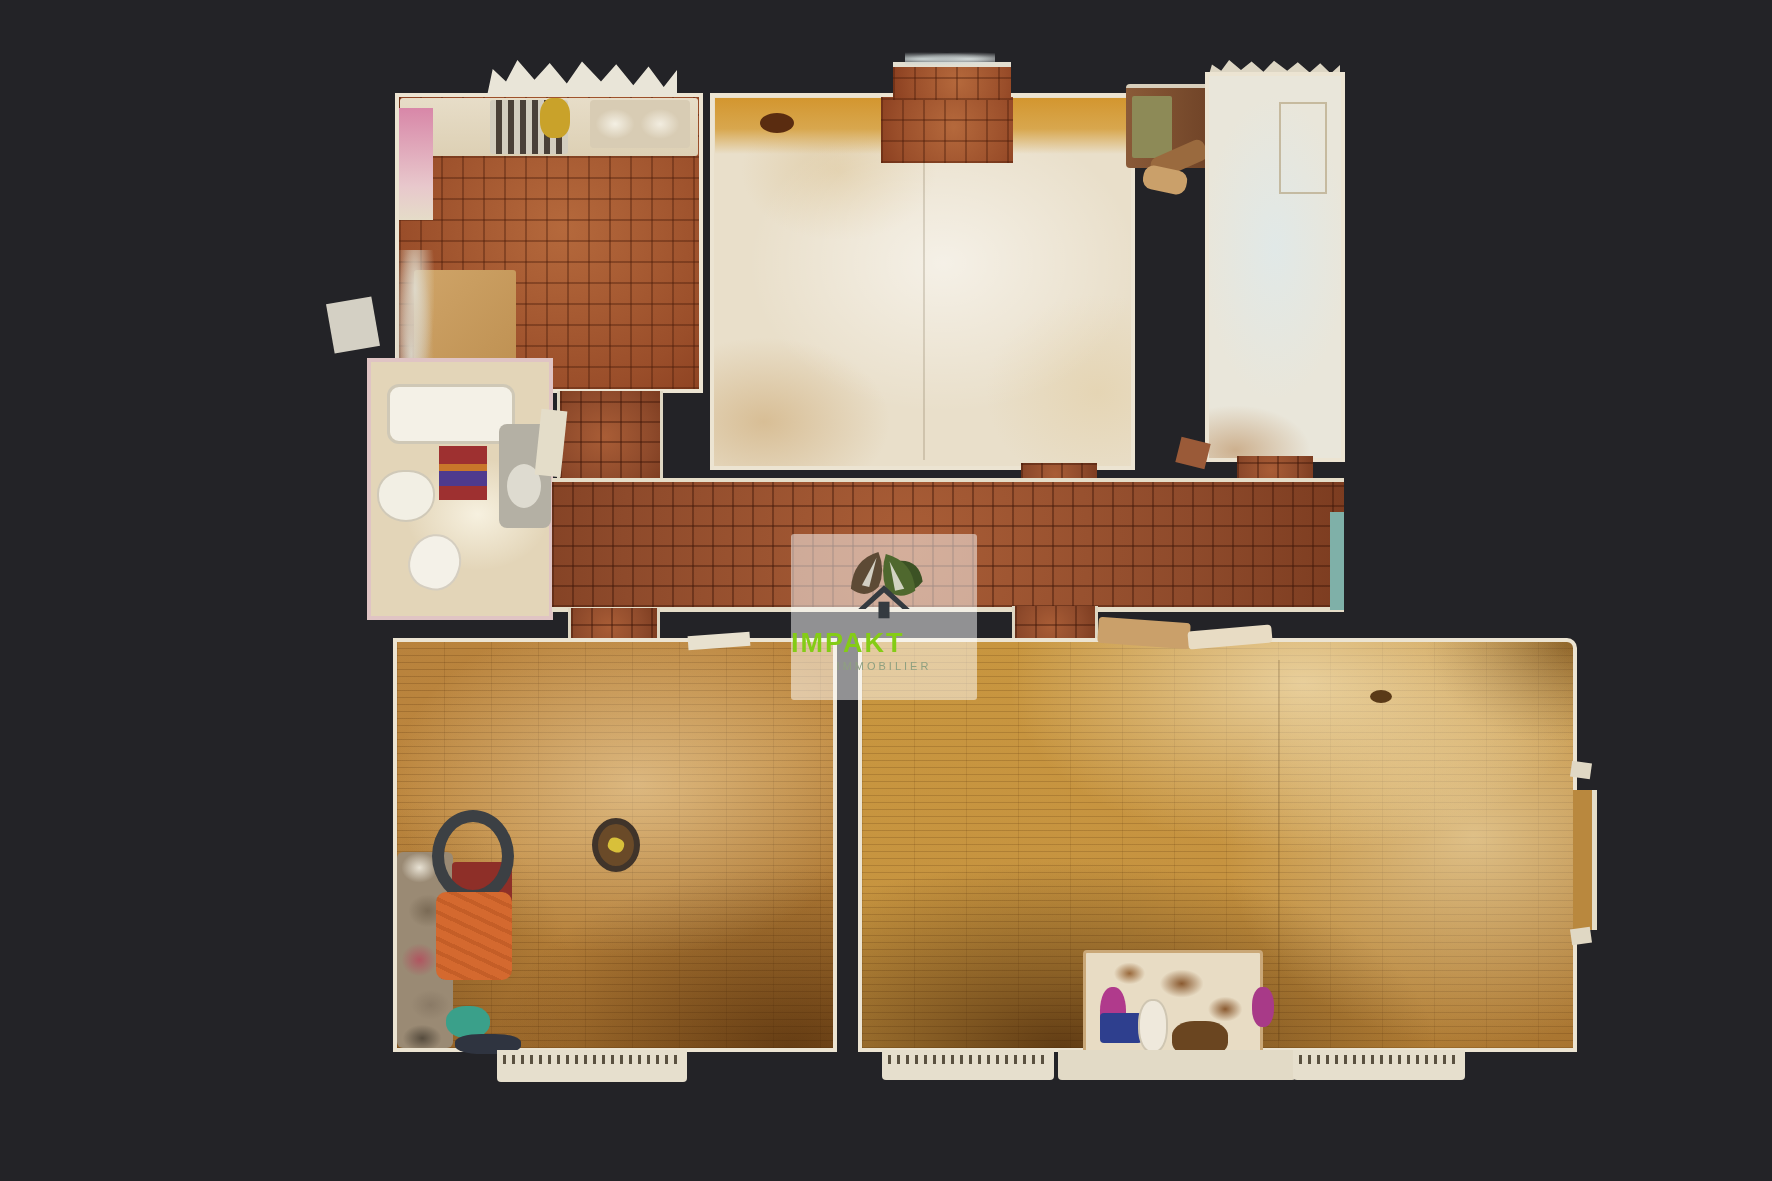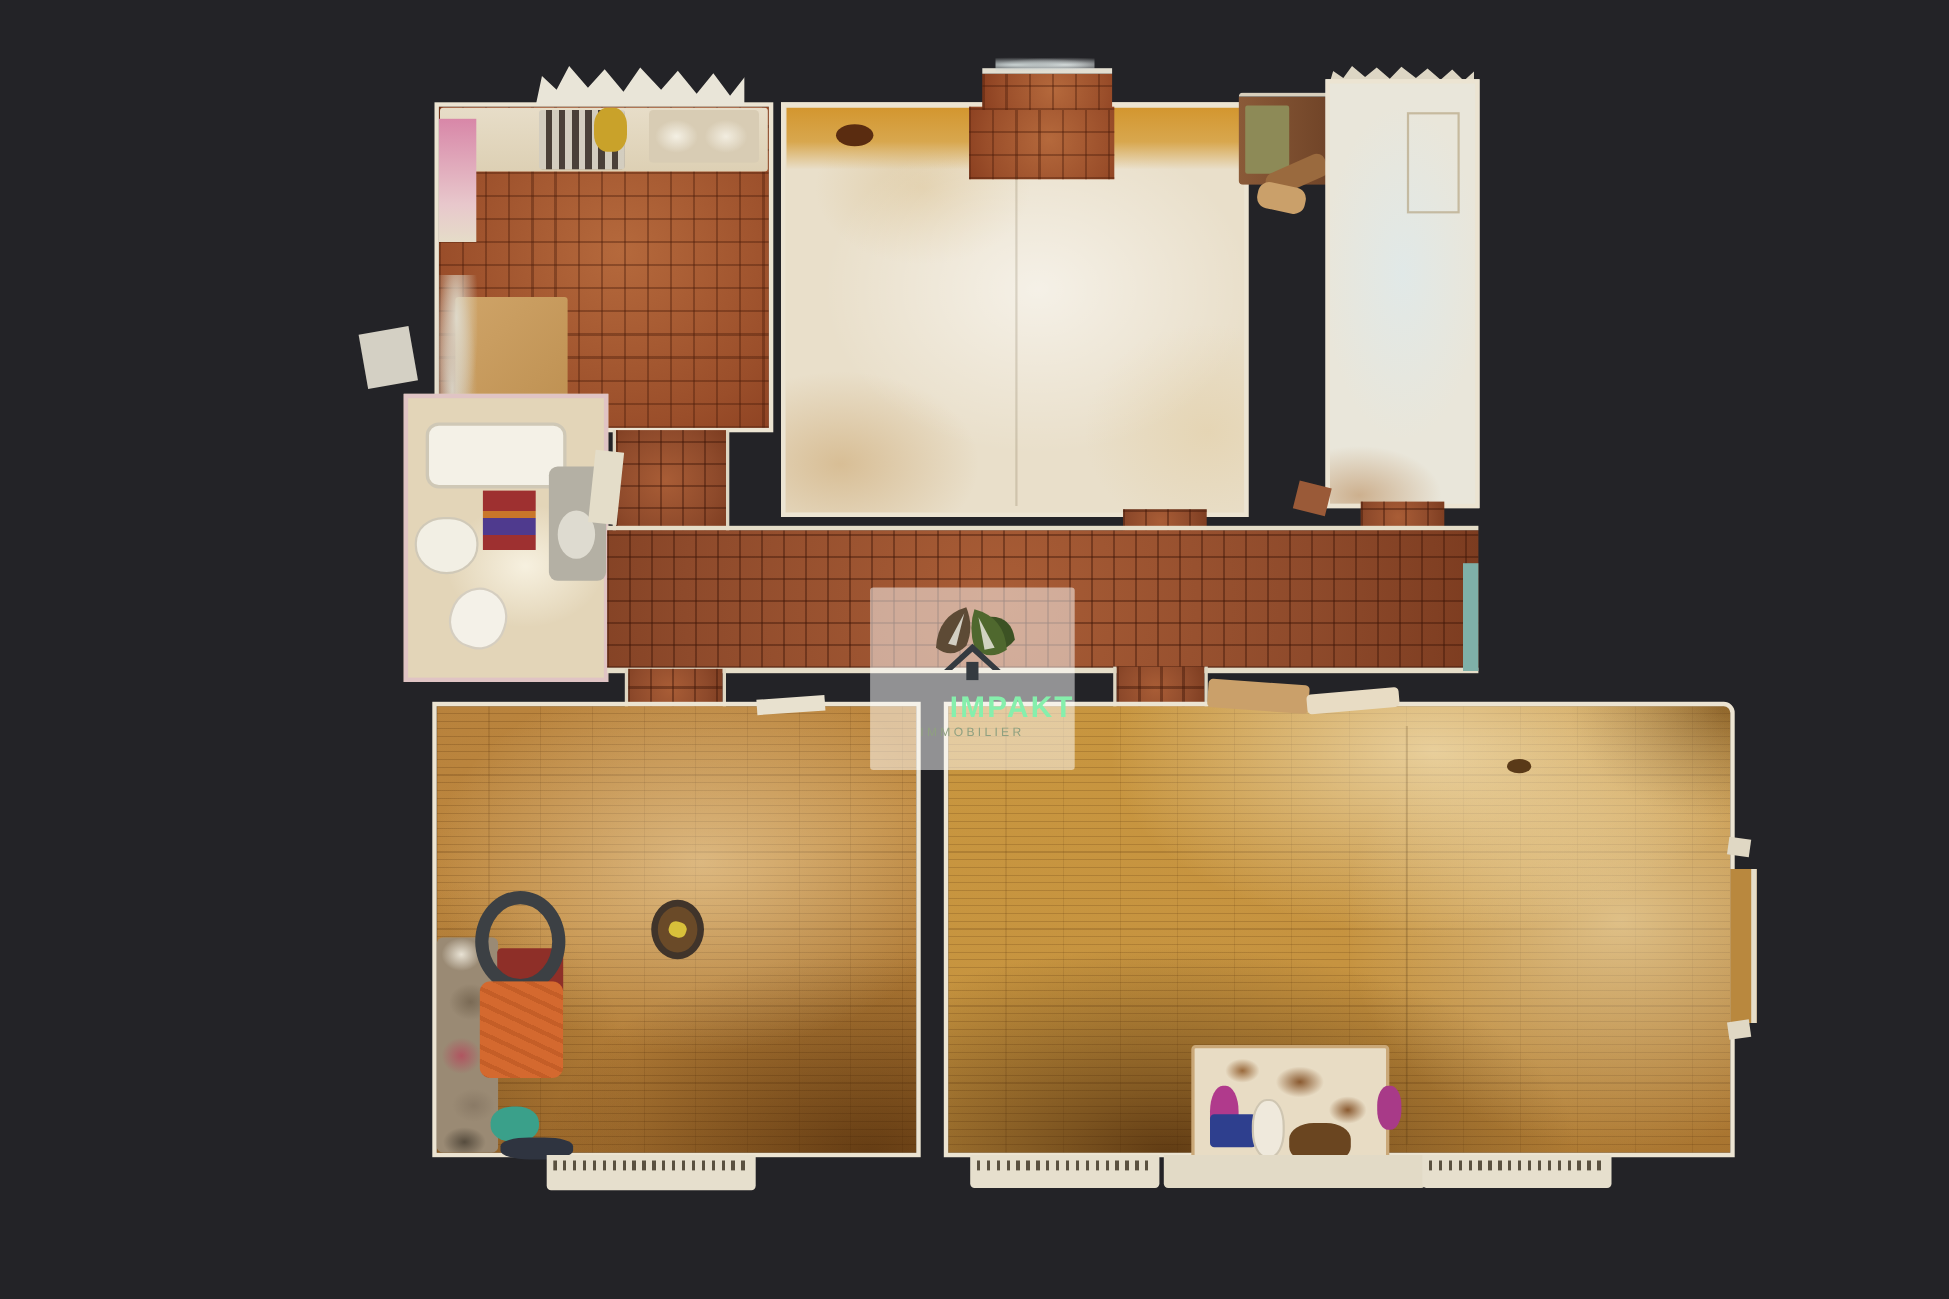--- a/index.html
+++ b/index.html
@@ -50,21 +50,21 @@
   .white-floor{
     background:
       radial-gradient(ellipse 90px 190px at 50% 45%, rgba(224,233,233,.9), rgba(0,0,0,0) 80%),
       radial-gradient(ellipse 100px 60px at 20% 98%, rgba(170,110,50,.45), rgba(0,0,0,0) 75%),
       #e9e6da;
   }
   .wall{border:4px solid #ece4d2;}
   .railing{position:absolute;left:6px;right:6px;top:5px;height:9px;
     background:repeating-linear-gradient(90deg,#5a5140 0 3px, rgba(0,0,0,0) 3px 9px);}
   .zig{clip-path:polygon(0 100%,3% 25%,10% 60%,16% 0,25% 55%,33% 8%,42% 65%,50% 4%,60% 60%,68% 12%,77% 70%,85% 18%,93% 75%,100% 28%,100% 100%);}
-  .wm-brand{font-weight:bold;font-size:27px;letter-spacing:2px;color:#86efac;text-align:right;margin-top:2px;}
+  .wm-brand{font-weight:bold;font-size:27px;letter-spacing:2px;color:#84cc16;text-align:left;margin-top:2px;}
   .wm-tag{font-size:11px;letter-spacing:3px;color:#8fa080;text-align:center;margin-top:1px;}
 </style>
 </head>
 <body>
 
 <div class="scene">
 
   <div class="room tile-kitchen wall" style="left:395px;top:93px;width:308px;height:300px;"></div>
   <div class="obj zig" style="left:487px;top:60px;width:190px;height:36px;background:#e9e5d8;"></div>
   <div class="obj" style="left:400px;top:98px;width:298px;height:58px;background:linear-gradient(180deg,#e7ddc8,#ddd0b4);border-radius:3px;"></div>

